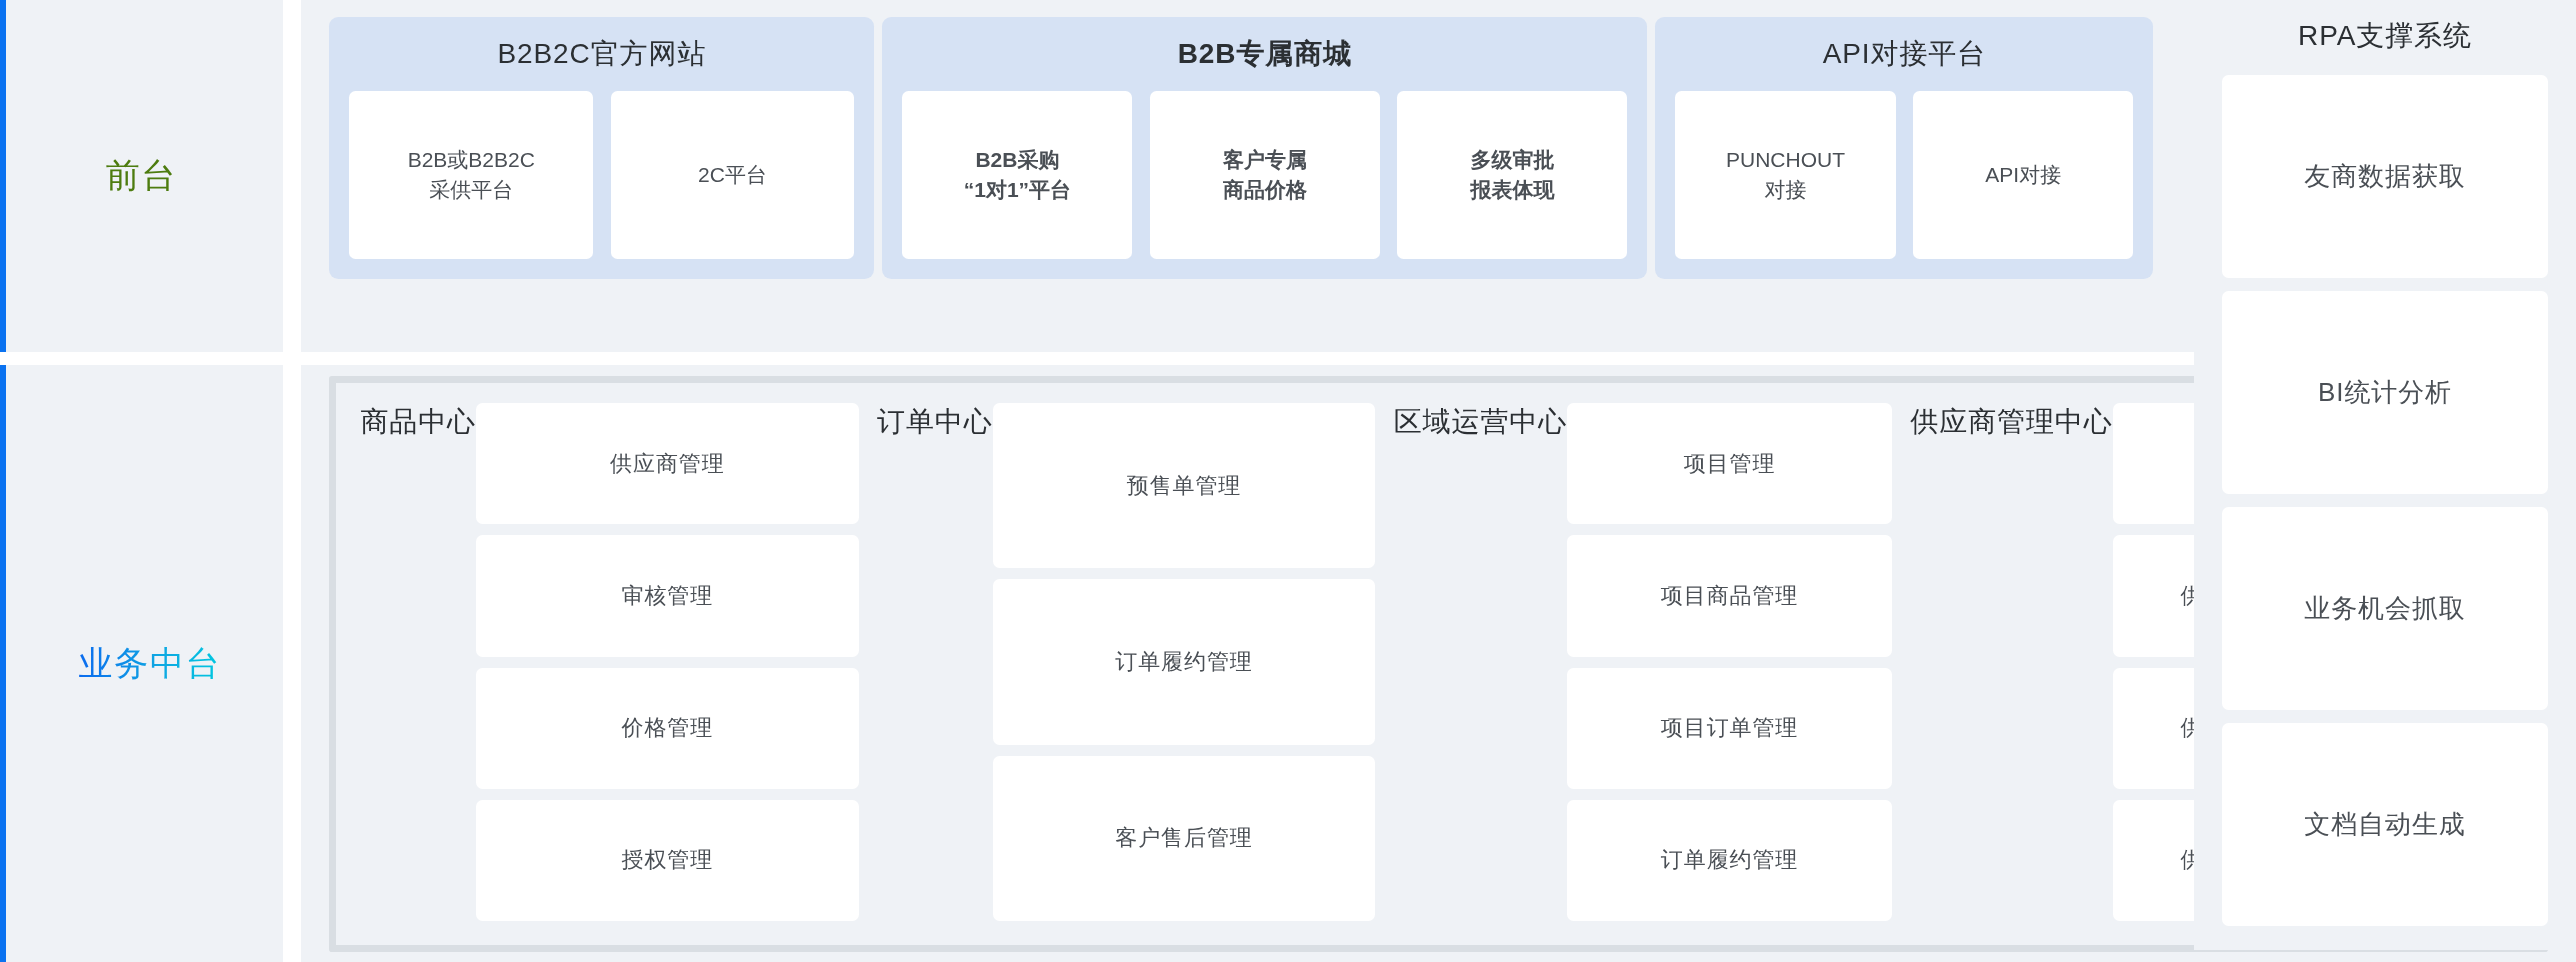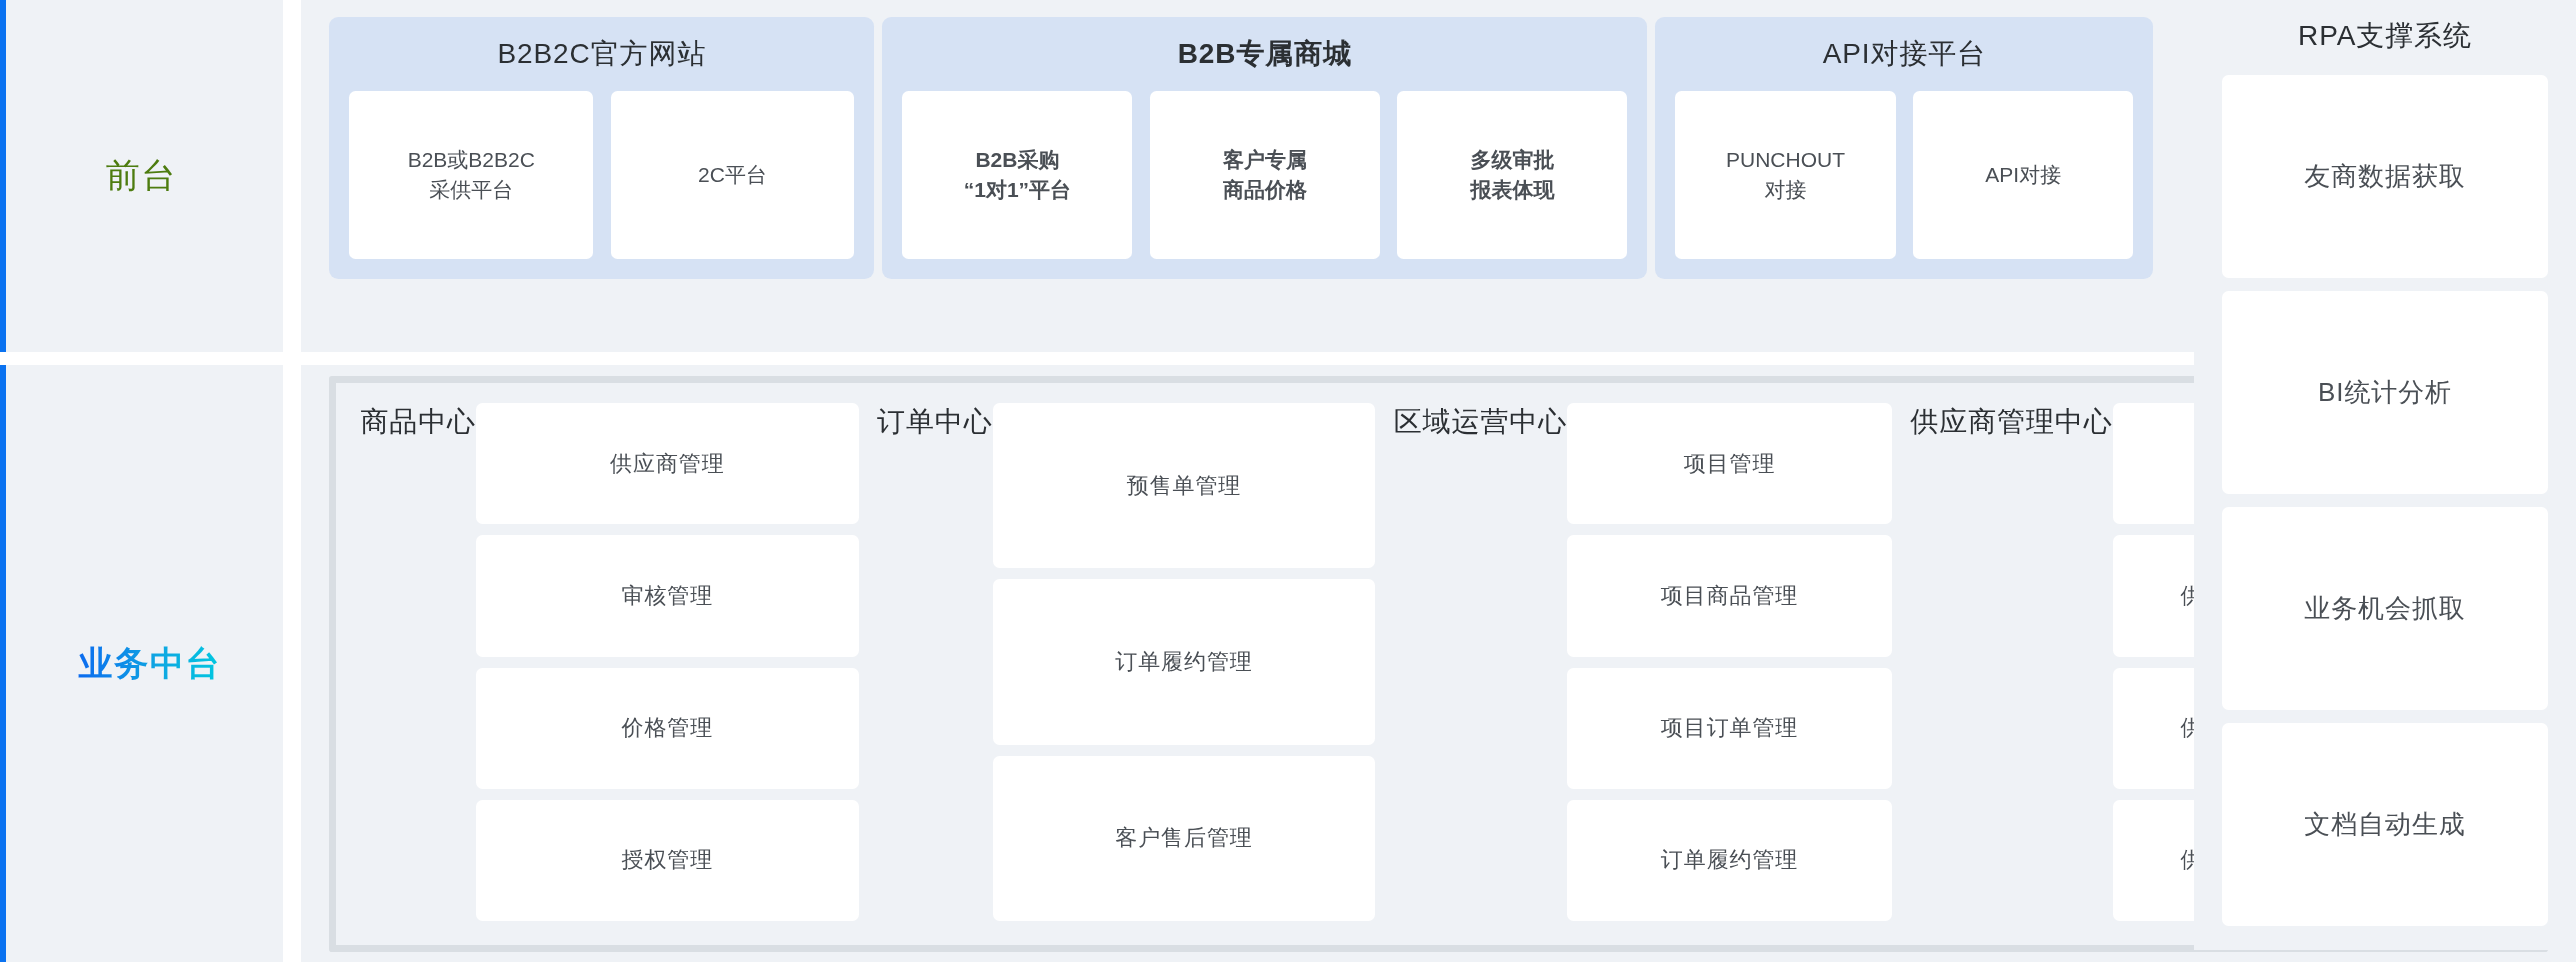--- a/index.html
+++ b/index.html
@@ -53,21 +53,21 @@
     color: #4d7c0f;
     font-weight: 400;
     white-space: nowrap;
   }
   .label-text.gradient {
     background: linear-gradient(90deg, #0B6BEF 0%, #0FA6E2 55%, #00C8E0 100%);
     -webkit-background-clip: text;
     background-clip: text;
     -webkit-text-fill-color: transparent;
     color: transparent;
-    font-weight: 700;
+    font-weight: 400;
     margin-left: 17px;
   }
 
   .label-spacer { flex: 0 0 18.4px; background: #ffffff; }
 
   
   .front-main {
     flex: 1 1 auto;
     background: #EFF2F6;
     display: flex;

